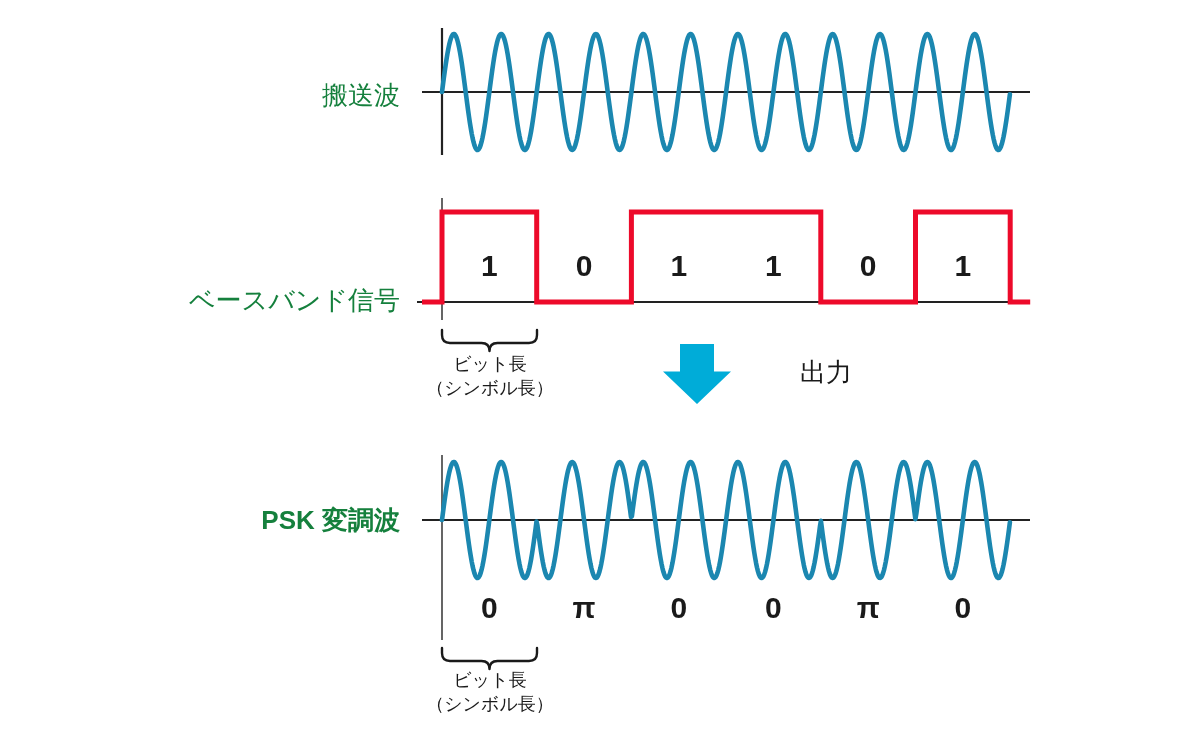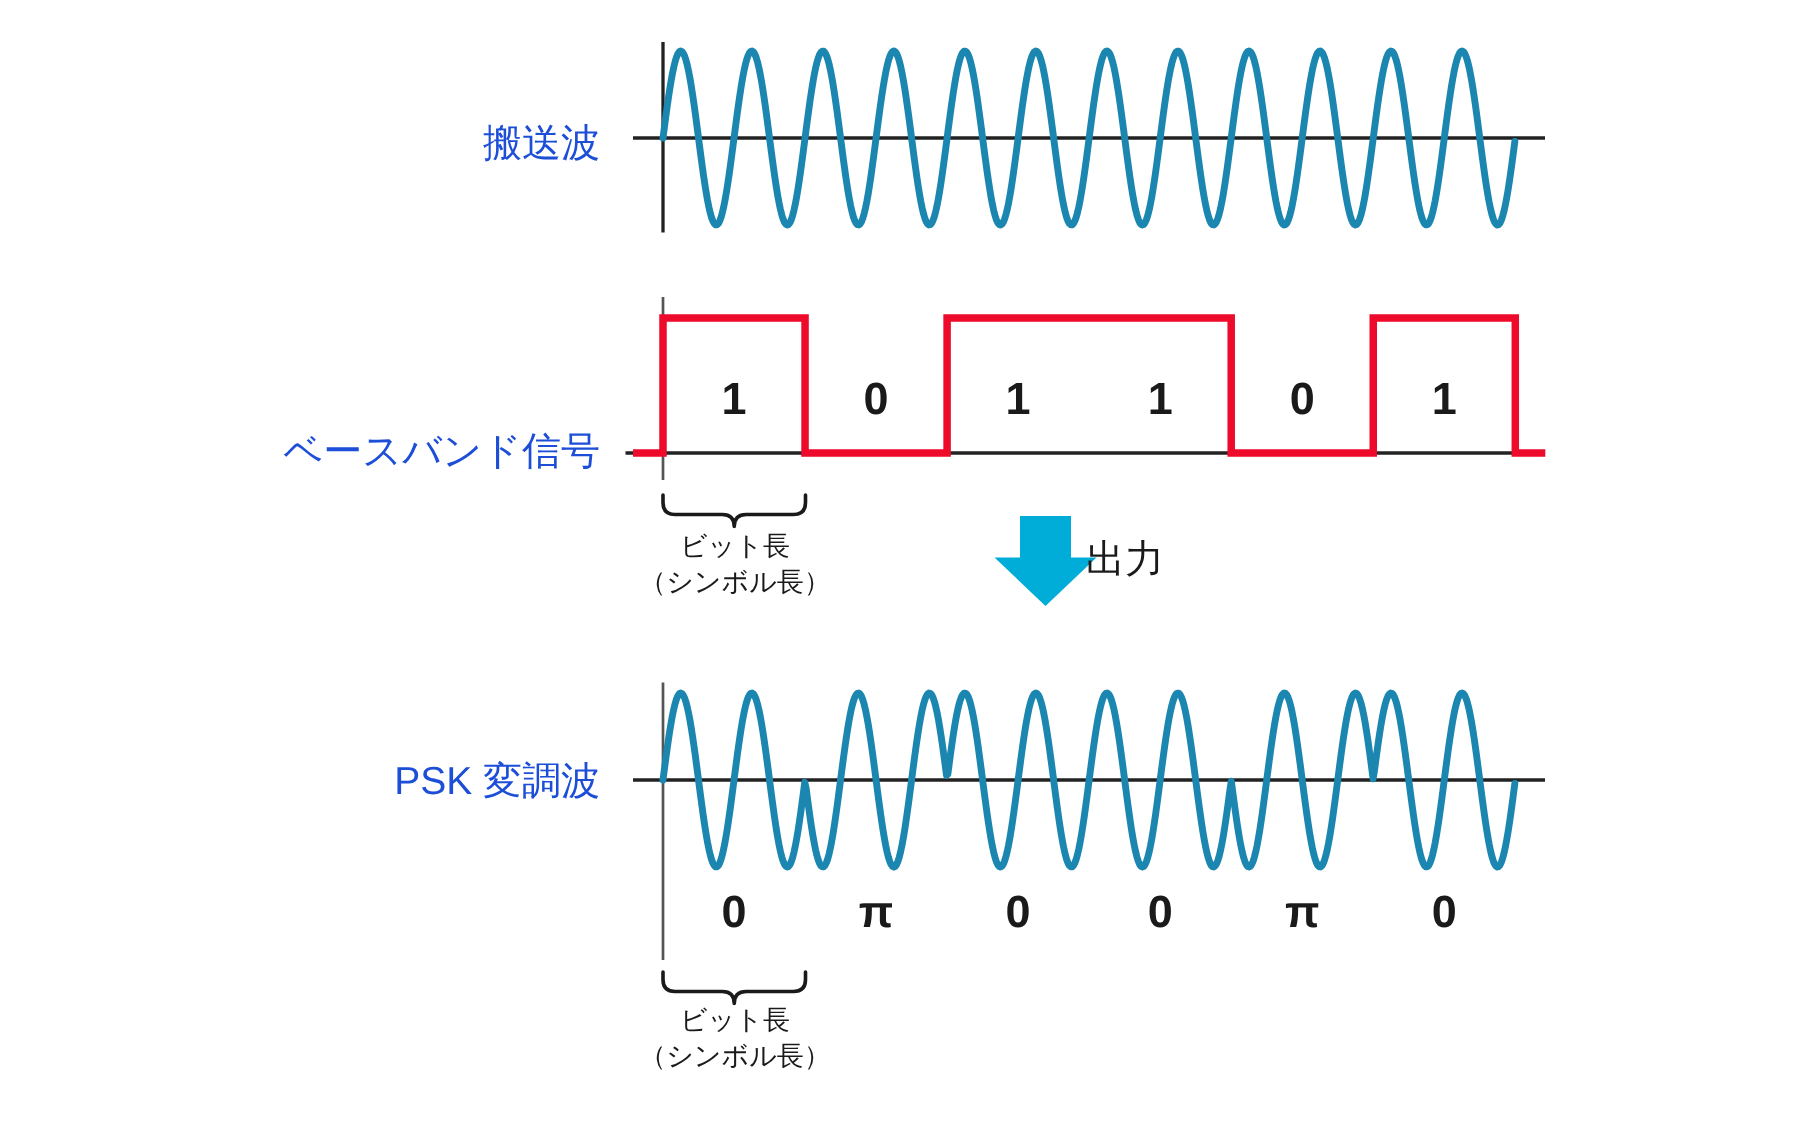--- a/index.html
+++ b/index.html
@@ -16,42 +16,42 @@
   }
   #diagram {
     position: relative;
     width: 1200px;
     height: 750px;
   }
   .row-label {
     position: absolute;
     font-size: 26px;
     line-height: 1.2;
-    color: #1d4ed8;
+    color: #15803d;
     white-space: nowrap;
     text-align: right;
   }
   #label-carrier   { left: 60px; top: 80px;  width: 340px; }
   #label-baseband  { left: 40px; top: 285px; width: 360px; }
-  #label-psk       { left: 60px; top: 505px; width: 340px; }
+  #label-psk       { left: 60px; top: 505px; width: 340px; font-weight: bold; }
 
   .bracket-caption {
     position: absolute;
     font-size: 18px;
     line-height: 1.35;
     color: #1a1a1a;
     white-space: nowrap;
     text-align: center;
   }
   #caption-bit-1 { left: 400px; top: 352px; width: 180px; }
   #caption-bit-2 { left: 400px; top: 668px; width: 180px; }
 
   #output-label {
     position: absolute;
-    left: 724px;
+    left: 800px;
     top: 355px;
     font-size: 26px;
     color: #1a1a1a;
     white-space: nowrap;
   }
 
   svg { display: block; }
   .wave-svg { position: absolute; }
   #svg-carrier  { left: 0; top: 0; }
   #svg-baseband { left: 0; top: 0; }

